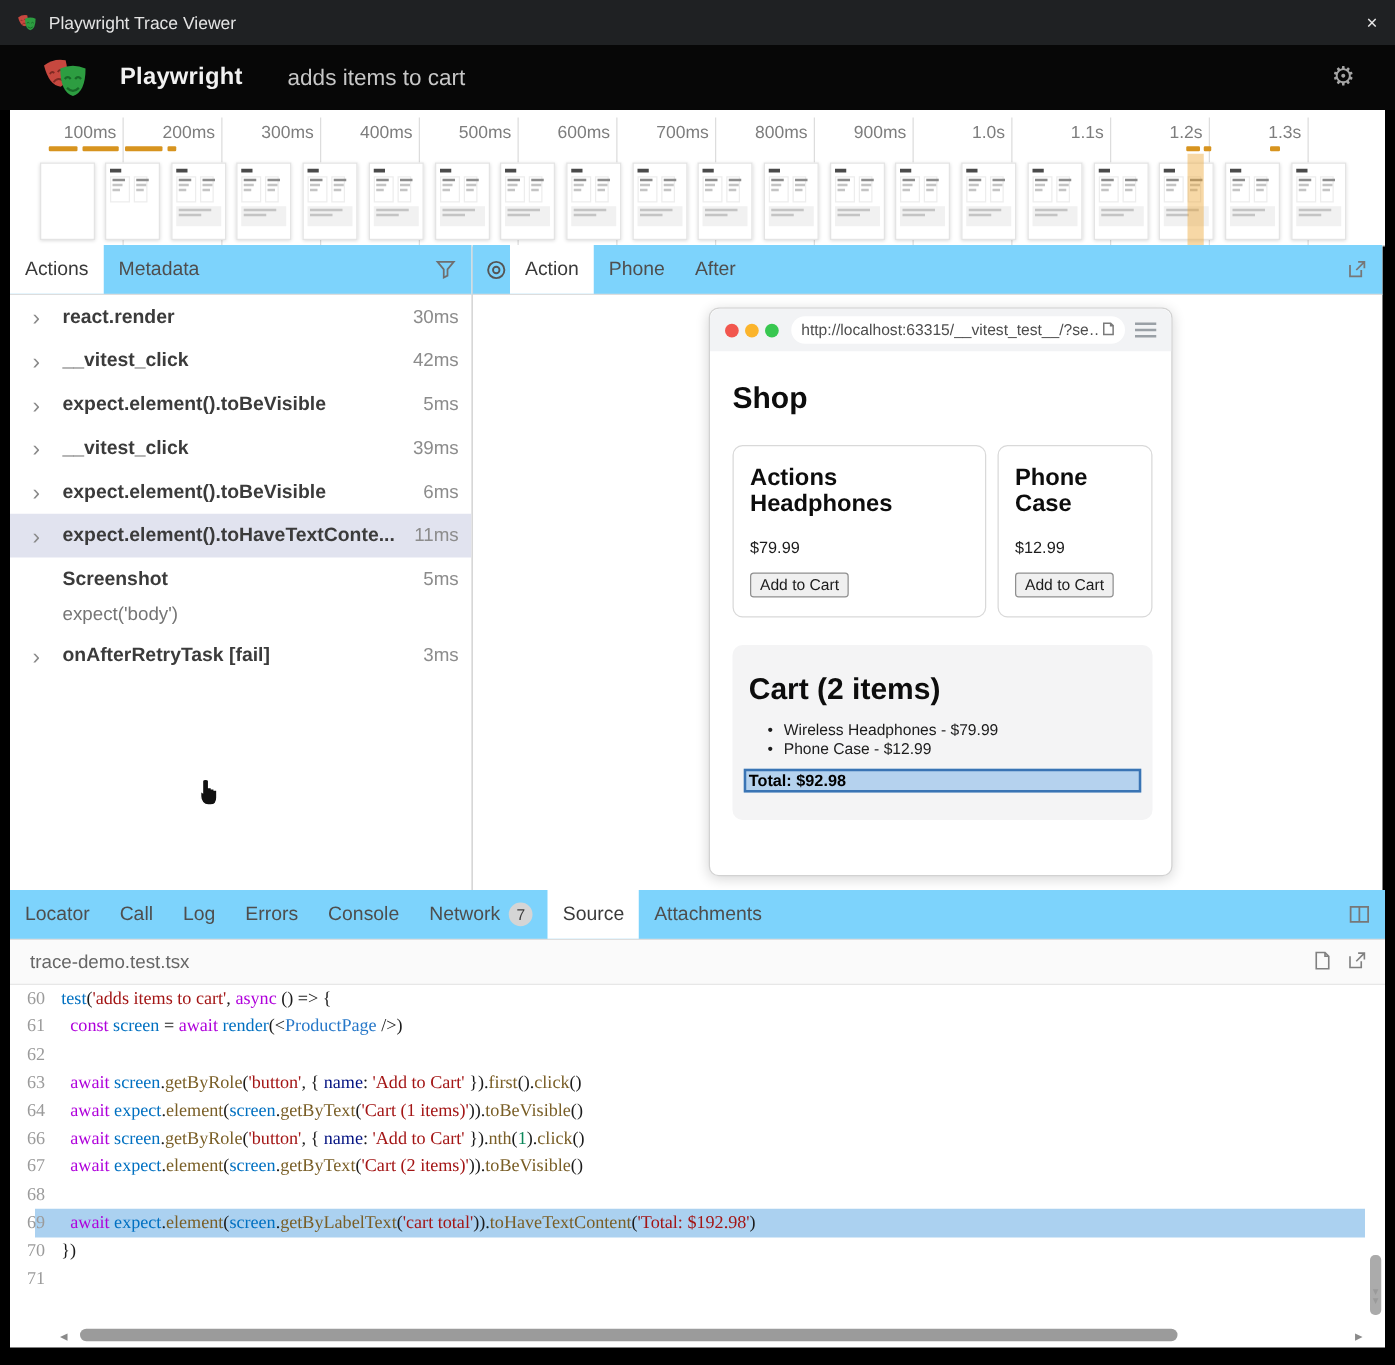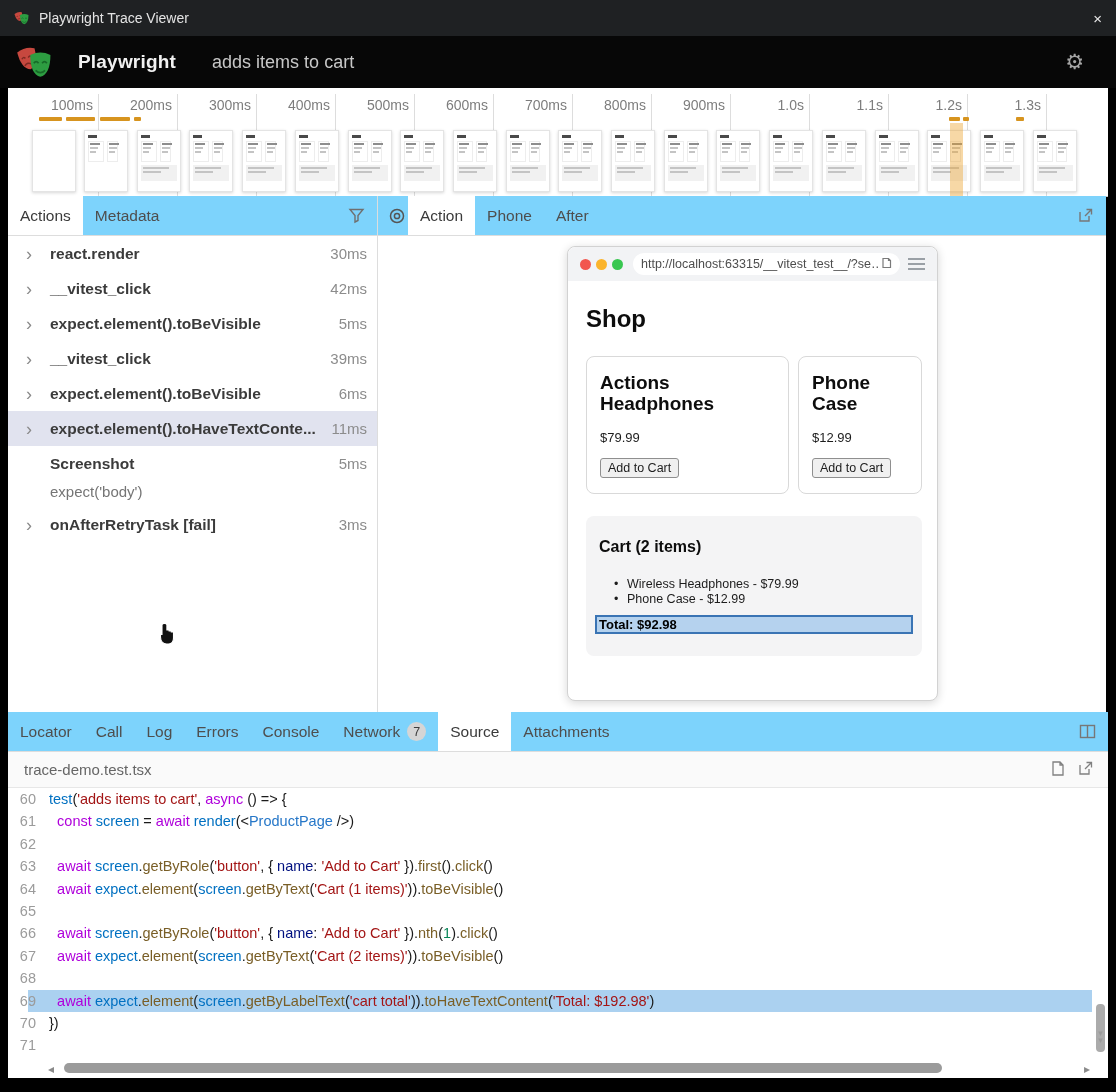--- a/index.html
+++ b/index.html
@@ -5,21 +5,21 @@
   html,body{margin:0;padding:0;background:#000;}
   .window{position:relative;width:1116px;height:1092px;background:#000;overflow:hidden;
           font-family:"Liberation Sans",sans-serif;-webkit-font-smoothing:antialiased;}
   
   .titlebar{position:absolute;left:0;top:0;width:100%;height:36px;background:#1f2123;
             display:flex;align-items:center;padding:0 14px;box-sizing:border-box;}
   .titlebar .ttext{color:#e4e4e4;font-size:14px;margin-left:9px;}
   .titlebar .close{margin-left:auto;color:#e8e8e8;font-size:15px;cursor:default;}
   
   .appbar{position:absolute;left:0;top:36px;width:100%;height:52px;background:#070707;
-          display:flex;align-items:center;padding-left:16px;box-sizing:border-box;}
+          display:flex;align-items:center;padding-left:34px;box-sizing:border-box;}
   .app-title{color:#f1f1f1;font-size:19px;font-weight:bold;margin-left:24px;letter-spacing:.2px;}
   .test-title{color:#c7c7c7;font-size:18px;margin-left:36px;}
   .gear{position:absolute;right:32px;top:14px;color:#a5a5a5;font-size:21px;line-height:24px;}
   
   .timeline{position:absolute;left:8px;top:88px;width:1100px;height:108px;background:#fff;
             border-bottom:1px solid #c9c9c9;}
   .gline{position:absolute;top:6px;bottom:0;width:1px;background:#ddd;}
   .glabel{position:absolute;top:9px;font-size:14px;color:#7d7d7d;}
   .tbar{position:absolute;top:29px;height:4px;border-radius:1px;}
   .tband{position:absolute;top:35px;height:73px;}
@@ -66,32 +66,32 @@
   .burger div{height:2px;background:#9aa0a6;margin:3px 0;}
   .mock-body{position:relative;height:calc(100% - 34px);}
   .shop-title{position:absolute;left:18px;top:24px;font-size:24px;font-weight:bold;color:#0d0d0d;}
   .pcard{position:absolute;top:75px;height:138px;border:1px solid #d9d9d9;border-radius:8px;
          box-sizing:border-box;padding:16px 13px;}
   .pname{font-size:19px;font-weight:bold;line-height:1.1;color:#0d0d0d;}
   .pprice{font-size:13px;margin-top:15px;color:#1c1c1c;}
   .pbtn{display:inline-block;margin-top:13px;font-size:12.5px;color:#1c1c1c;background:#f0f0f0;
         border:1px solid #8f8f8f;border-radius:3px;padding:2px 7px;}
   .cartbox{position:absolute;left:18px;top:235px;width:336px;height:140px;background:#f4f4f5;border-radius:8px;}
-  .cart-title{position:absolute;left:13px;top:22px;font-size:16px;font-weight:bold;color:#0d0d0d;}
+  .cart-title{position:absolute;left:13px;top:22px;font-size:24px;font-weight:bold;color:#0d0d0d;}
   .cart-items{position:absolute;left:28px;top:61px;font-size:12.5px;color:#1c1c1c;line-height:14.5px;}
   .cart-items .bullet{display:inline-block;width:13px;}
   .cart-total{position:absolute;left:9px;top:99px;width:312px;height:15px;background:#b5d2ee;
               border:2px solid #3a74b4;font-size:13px;font-weight:bold;line-height:15px;color:#000;padding-left:2px;}
   
   .bottom{position:absolute;left:8px;top:712px;width:1100px;height:366px;background:#fff;}
   .filebar{height:36px;background:#fafafa;border-bottom:1px solid #e7e7e7;display:flex;align-items:center;
            padding:0 16px;font-size:15px;color:#666;box-sizing:border-box;position:relative;}
   .filebar .ficons{position:absolute;right:14px;top:8px;display:flex;gap:12px;}
   .code{position:absolute;left:0;right:16px;top:76px;bottom:20px;overflow:hidden;
-        font-family:Liberation Sans, sans-serif;font-size:14.5px;line-height:22.4px;}
+        font-family:Liberation Serif, serif;font-size:14.5px;line-height:22.4px;}
   .cl{display:flex;white-space:pre;height:22.4px;}
   .cl .gut{width:28px;text-align:right;color:#9b9b9b;flex:none;}
   .cl .src{padding-left:13px;}
   .cl.hl{background:linear-gradient(to right,#fff 20px,#abd1f0 20px);}
   .tok-k{color:#AF00DB;} .tok-v{color:#0070C1;} .tok-f{color:#795E26;} .tok-s{color:#A31515;}
   .tok-n{color:#098658;} .tok-p{color:#1b1b1b;} .tok-j{color:#2677C8;} .tok-o{color:#001080;margin-top:20px;}
   .vsb{position:absolute;right:2px;top:76px;bottom:34px;width:11px;}
   .vth{position:absolute;right:1px;top:216px;width:9px;height:48px;background:#ababab;border-radius:4px;}
   .varr{position:absolute;right:0;bottom:0;color:#9a9a9a;font-size:9px;line-height:7px;text-align:center;width:11px;}
   .hsb{position:absolute;left:40px;right:18px;bottom:3px;height:14px;}
@@ -693,21 +693,20 @@
             <path d="M8 9 L14.5 2.5 M9.5 2.5 h5 v5" fill="none" stroke="#808080" stroke-width="1.3"></path>
           </svg>
       </span>
     </div>
     <div class="code">
         <div class="cl"><span class="gut">60</span><span class="src"><span class="tok-v">test</span><span class="tok-p">(</span><span class="tok-s">'adds items to cart'</span><span class="tok-p">, </span><span class="tok-k">async</span><span class="tok-p"> () =&gt; {</span></span></div>
         <div class="cl"><span class="gut">61</span><span class="src"><span class="tok-p">  </span><span class="tok-k">const</span><span class="tok-p"> </span><span class="tok-v">screen</span><span class="tok-p"> = </span><span class="tok-k">await</span><span class="tok-p"> </span><span class="tok-v">render</span><span class="tok-p">(&lt;</span><span class="tok-j">ProductPage</span><span class="tok-p"> /&gt;)</span></span></div>
         <div class="cl"><span class="gut">62</span><span class="src"></span></div>
         <div class="cl"><span class="gut">63</span><span class="src"><span class="tok-p">  </span><span class="tok-k">await</span><span class="tok-p"> </span><span class="tok-v">screen</span><span class="tok-p">.</span><span class="tok-f">getByRole</span><span class="tok-p">(</span><span class="tok-s">'button'</span><span class="tok-p">, { </span><span class="tok-o">name</span><span class="tok-p">: </span><span class="tok-s">'Add to Cart'</span><span class="tok-p"> }).</span><span class="tok-f">first</span><span class="tok-p">().</span><span class="tok-f">click</span><span class="tok-p">()</span></span></div>
         <div class="cl"><span class="gut">64</span><span class="src"><span class="tok-p">  </span><span class="tok-k">await</span><span class="tok-p"> </span><span class="tok-v">expect</span><span class="tok-p">.</span><span class="tok-f">element</span><span class="tok-p">(</span><span class="tok-v">screen</span><span class="tok-p">.</span><span class="tok-f">getByText</span><span class="tok-p">(</span><span class="tok-s">'Cart (1 items)'</span><span class="tok-p">)).</span><span class="tok-f">toBeVisible</span><span class="tok-p">()</span></span></div>
-        <div class="cl"><span class="gut">65</span><span class="src"></span></div>
         <div class="cl"><span class="gut">66</span><span class="src"><span class="tok-p">  </span><span class="tok-k">await</span><span class="tok-p"> </span><span class="tok-v">screen</span><span class="tok-p">.</span><span class="tok-f">getByRole</span><span class="tok-p">(</span><span class="tok-s">'button'</span><span class="tok-p">, { </span><span class="tok-o">name</span><span class="tok-p">: </span><span class="tok-s">'Add to Cart'</span><span class="tok-p"> }).</span><span class="tok-f">nth</span><span class="tok-p">(</span><span class="tok-n">1</span><span class="tok-p">).</span><span class="tok-f">click</span><span class="tok-p">()</span></span></div>
         <div class="cl"><span class="gut">67</span><span class="src"><span class="tok-p">  </span><span class="tok-k">await</span><span class="tok-p"> </span><span class="tok-v">expect</span><span class="tok-p">.</span><span class="tok-f">element</span><span class="tok-p">(</span><span class="tok-v">screen</span><span class="tok-p">.</span><span class="tok-f">getByText</span><span class="tok-p">(</span><span class="tok-s">'Cart (2 items)'</span><span class="tok-p">)).</span><span class="tok-f">toBeVisible</span><span class="tok-p">()</span></span></div>
         <div class="cl"><span class="gut">68</span><span class="src"></span></div>
         <div class="cl hl"><span class="gut">69</span><span class="src"><span class="tok-p">  </span><span class="tok-k">await</span><span class="tok-p"> </span><span class="tok-v">expect</span><span class="tok-p">.</span><span class="tok-f">element</span><span class="tok-p">(</span><span class="tok-v">screen</span><span class="tok-p">.</span><span class="tok-f">getByLabelText</span><span class="tok-p">(</span><span class="tok-s">'cart total'</span><span class="tok-p">)).</span><span class="tok-f">toHaveTextContent</span><span class="tok-p">(</span><span class="tok-s">'Total: $192.98'</span><span class="tok-p">)</span></span></div>
         <div class="cl"><span class="gut">70</span><span class="src"><span class="tok-p">})</span></span></div>
         <div class="cl"><span class="gut">71</span><span class="src"></span></div>
       </div>
     <div class="vsb">
       <div class="vth"></div>
       <div class="varr">▾<br>▾</div>

